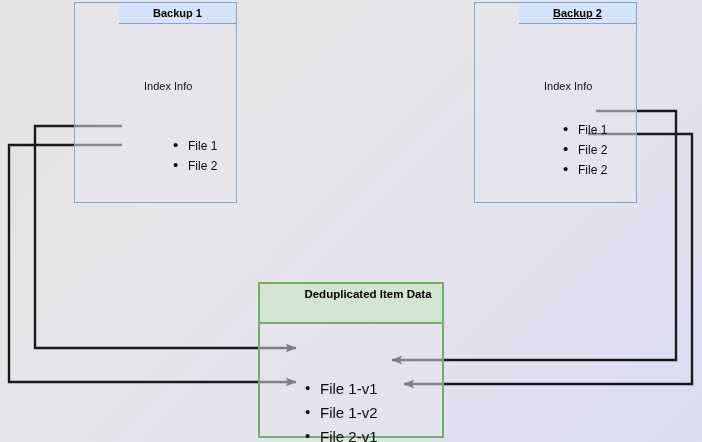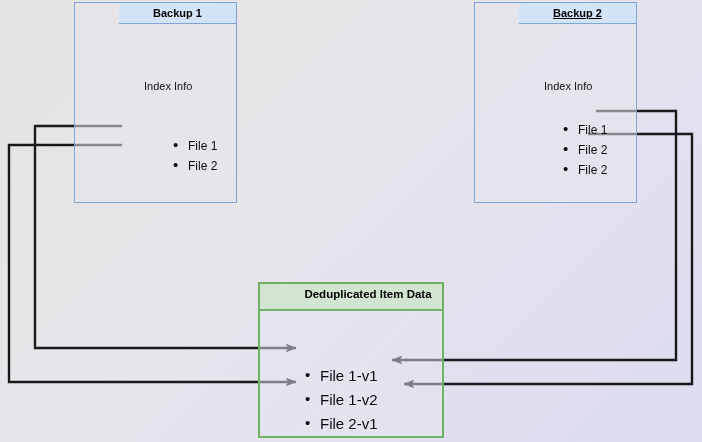--- a/index.html
+++ b/index.html
@@ -65,21 +65,21 @@
 
   
   .node.green {
     border: 2px solid #72b065;
     background: rgba(229,228,238,0.5);
   }
   .node.green .node-title {
     background: #d2e5d1;
     border-bottom: 2px solid #72b065;
     line-height: 21px;
-    height: 27px;
+    height: 40px;
     font-size: 11.5px;
     padding-left: 34px;
   }
 
   
   .index-label {
     position: absolute;
     font-size: 11px;
     color: #101010;
     white-space: nowrap;

